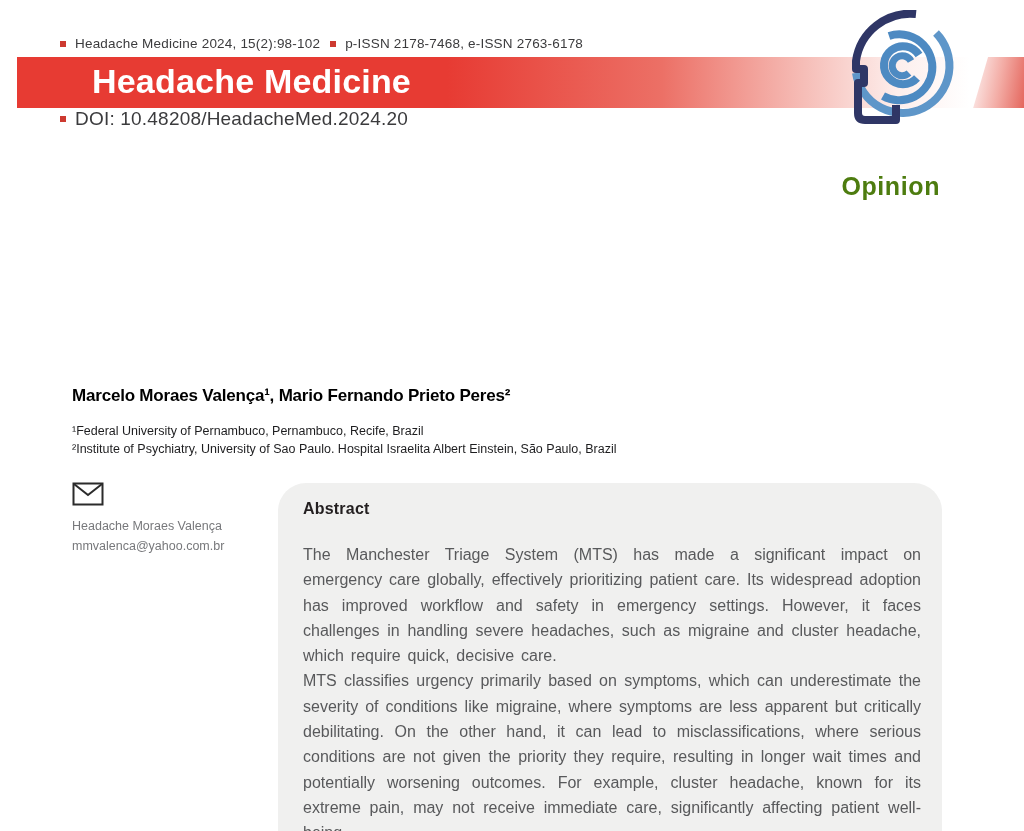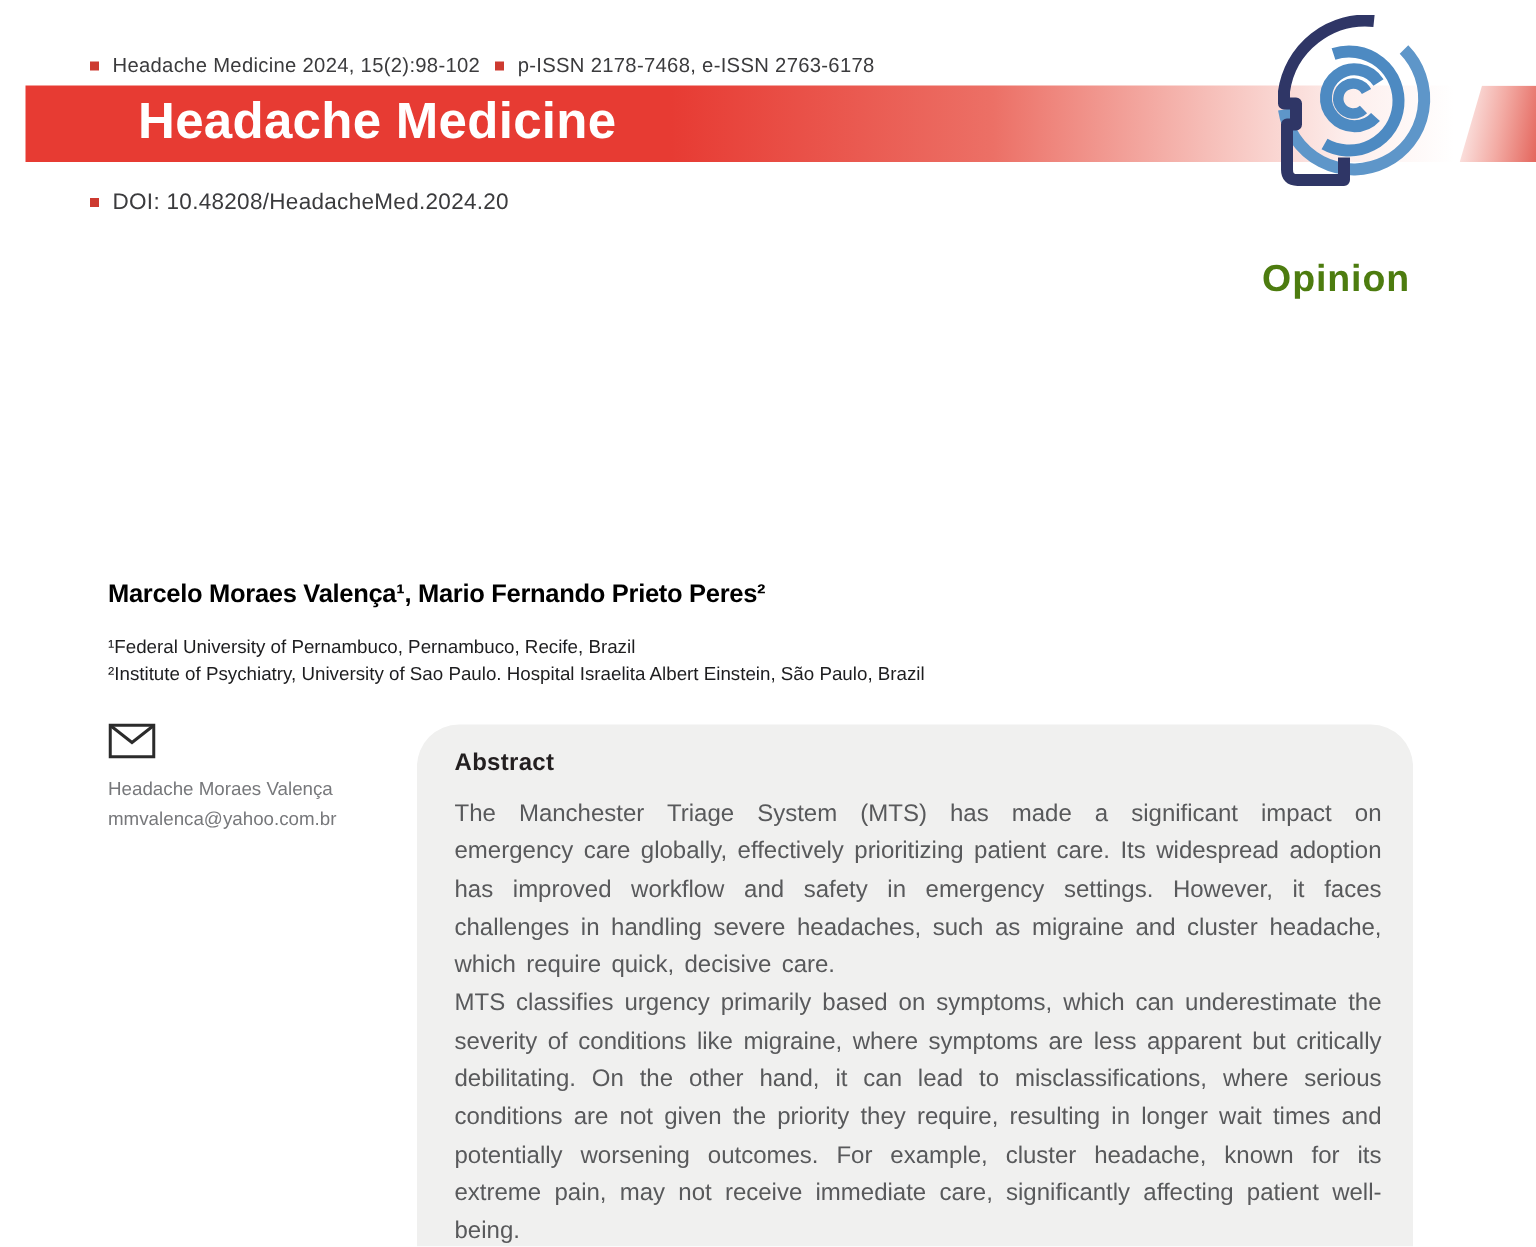--- a/index.html
+++ b/index.html
@@ -44,23 +44,23 @@
   .right-band {
     position: absolute;
     left: 962px; top: 57px;
     width: 62px; height: 51px;
     background: linear-gradient(100deg, rgba(255,255,255,0) 8%, #f3aca5 60%, #e4665d 100%);
     clip-path: polygon(42% 0, 100% 0, 100% 100%, 18% 100%);
   }
   
   .doi-line {
     position: absolute;
-    left: 60px; top: 126px;
+    left: 60px; top: 108px;
     display: flex; align-items: center;
-    font-size: 15px; color: #3b3b3d; letter-spacing: 0.2px;
+    font-size: 19px; color: #3b3b3d; letter-spacing: 0.2px;
   }
   
   .logo {
     position: absolute;
     left: 843px; top: 10px;
     width: 115px; height: 118px;
   }
   
   .article-type {
     position: absolute;
@@ -98,21 +98,21 @@
     position: absolute;
     left: 278px; top: 483px;
     width: 664px; height: 420px;
     background: #f0f0ef;
     border-radius: 28px;
     padding: 17px 24px 0 25px;
   }
   .abstract-heading {
     font-size: 16px; font-weight: bold; color: #231f20;
     letter-spacing: 0.2px;
-    margin-bottom: 12px;
+    margin-bottom: 24px;
   }
   .abstract-body {
     width: 618px;
     font-size: 16px; color: #58595b;
     line-height: 25.3px;
     text-align: justify;
     word-spacing: 2.5px;
   }
   .abstract-body p { margin: 0; }
 </style>

